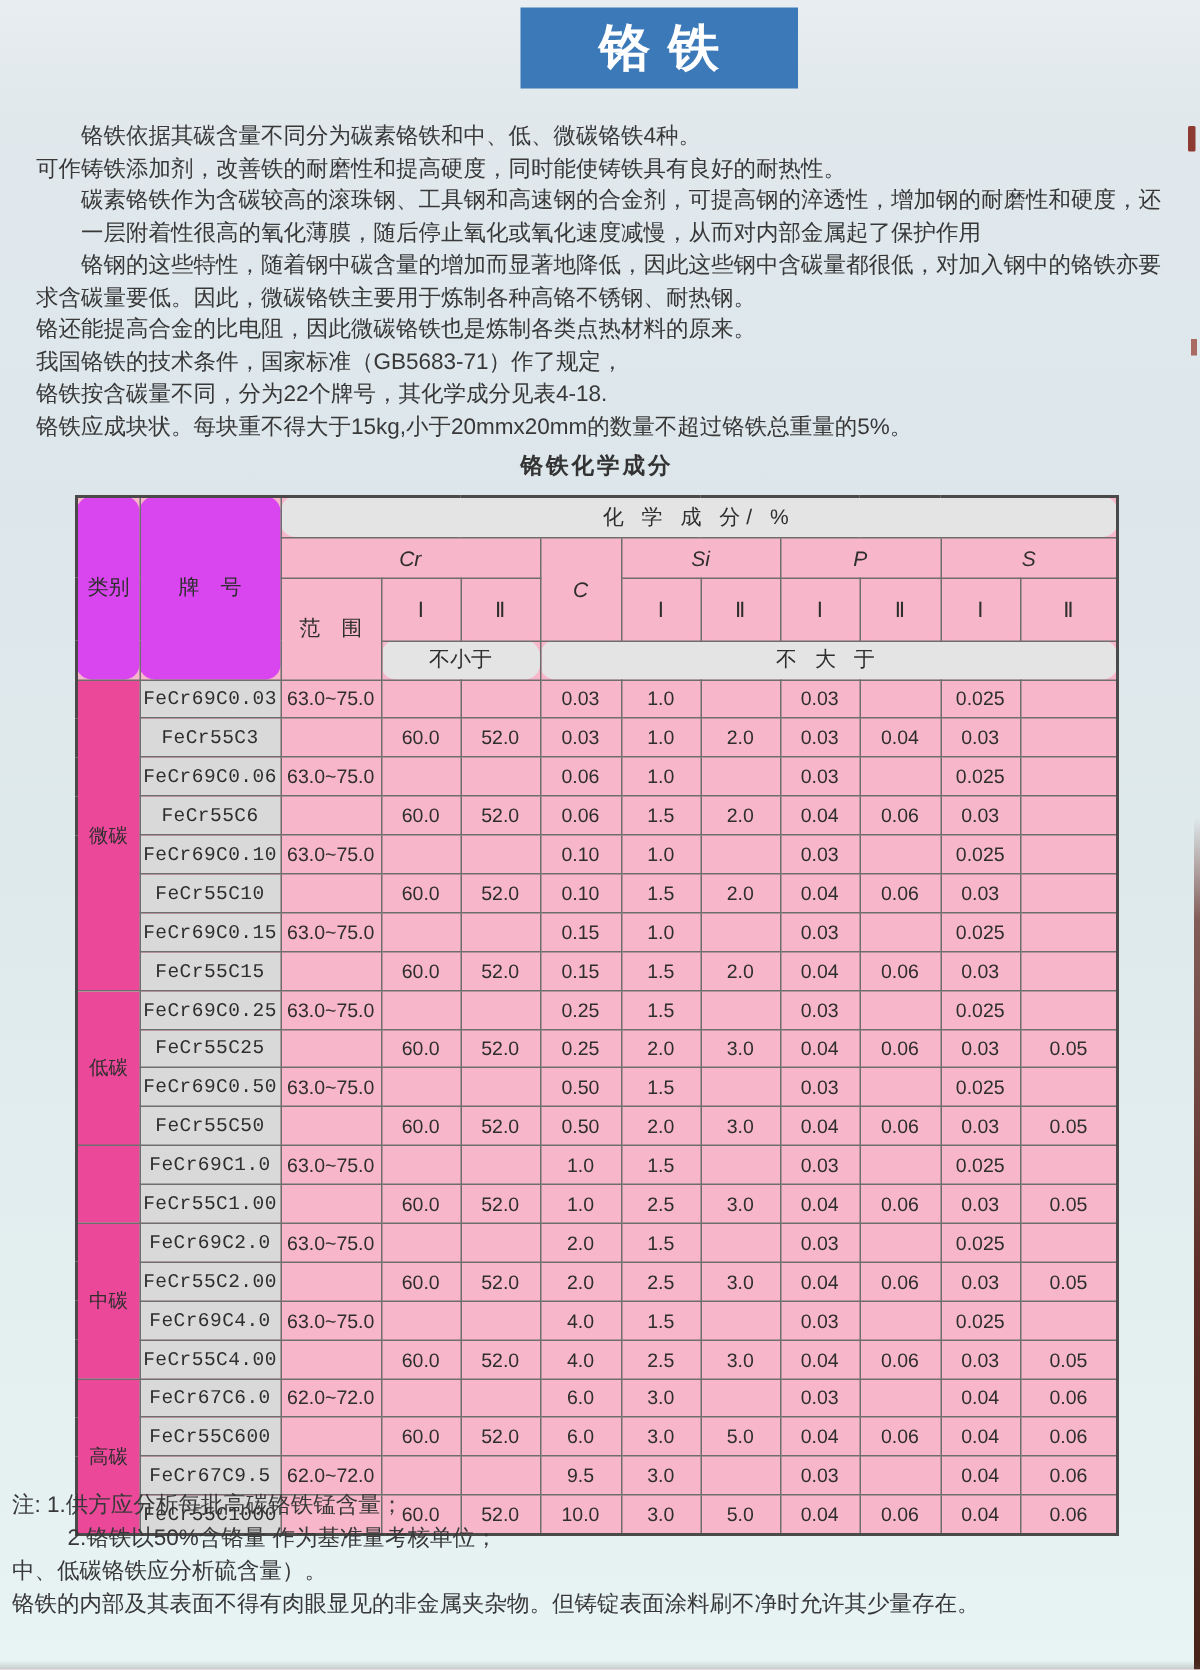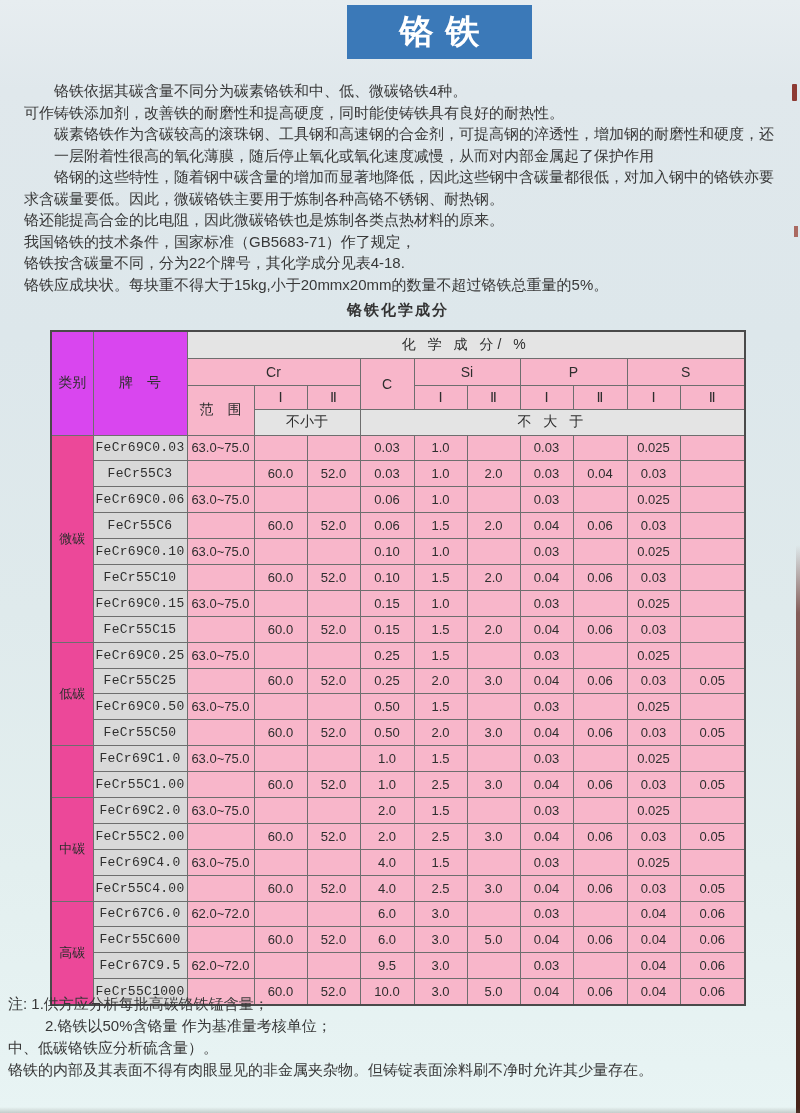--- a/index.html
+++ b/index.html
@@ -19,22 +19,22 @@
 
   .caption { position:absolute; left:50px; top:301px; width:696px; text-align:center;
              font-size:15px; font-weight:bold; letter-spacing:2px; color:#333; }
 
   table.comp { position:absolute; left:50px; top:330px; width:694px;
                border-collapse:collapse; table-layout:fixed;
                border:2px solid #4a4a4a; background:#f8b6ca; }
   .comp th, .comp td { border:1px solid #6e6e6e; padding:0; text-align:center;
                        vertical-align:middle; font-weight:normal; color:#2e2e2e;
                        overflow:hidden; white-space:nowrap; }
-  .comp thead th { font-size:14px; }
-  .hr1 { height:27px; } .hr2 { height:27px; } .hr3 { height:24px; } .hr4 { height:26px; }
+  .comp thead th { font-size:14px;border-radius:10px; }
+  .hr1 { height:27px; } .hr2 { height:27px;font-style:italic; } .hr3 { height:42px; } .hr4 { height:26px; }
   .hdr-gray  { background:#d946ef; }
   .hdr-light { background:#e4e4e4; }
   .hdr-pink  { background:#f8b6ca; }
   .sp4 { letter-spacing:4px; }
   .comp tbody td { height:24.9px; font-size:13px; }
   .cat-cell   { background:#ec4899; font-size:14px; }
   .grade-cell { background:#d9d9d9; text-align:left; padding-left:7px; letter-spacing:0.3px;font-family:Liberation Mono, monospace; }
   .range-cell { background:#f8b6ca; text-align:left; padding-left:5px; }
   .val-cell   { background:#f8b6ca; }
 

